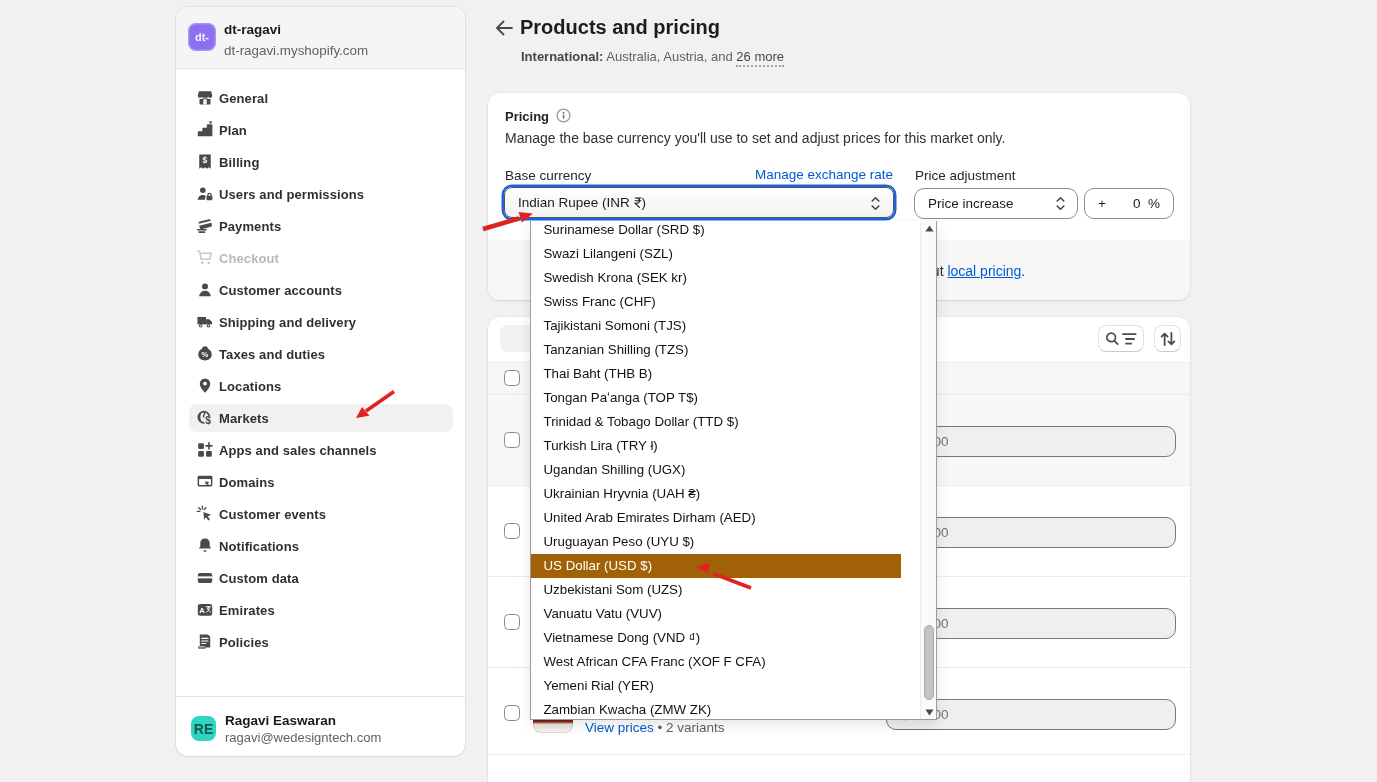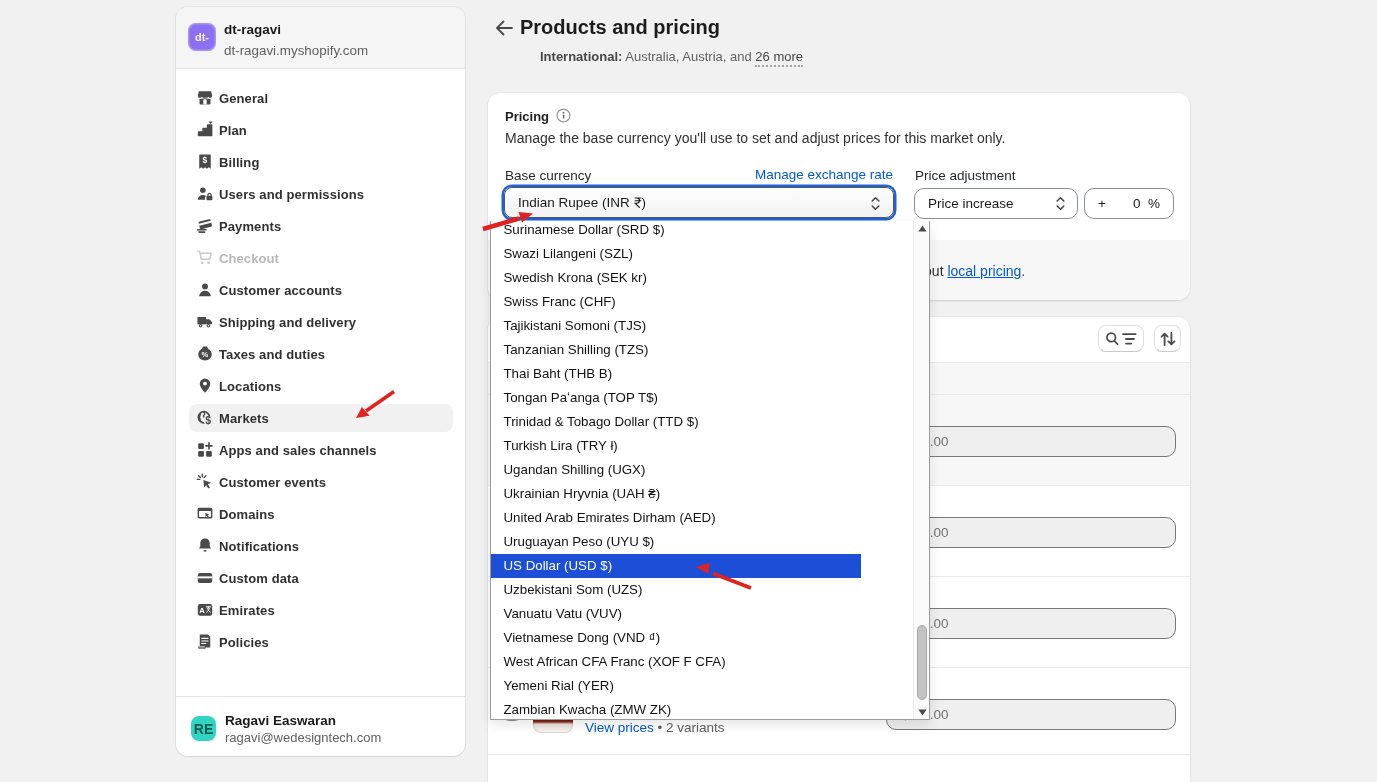--- a/index.html
+++ b/index.html
@@ -16,21 +16,21 @@
 .mi svg{width:18px;height:18px;margin-right:5px;flex:0 0 18px;}
 .mi.active{background:#f1f1f1;border-radius:8px;}
 .mi.dis{color:#b8b8b8;}
 #sidefoot{position:absolute;left:0;right:0;top:689px;height:60px;border-top:1px solid #e3e3e3;}
 #sidefoot .av{position:absolute;left:15px;top:19px;width:25px;height:25px;border-radius:8px;background:#2fd5c2;color:#135a52;font-size:14px;font-weight:bold;display:flex;align-items:center;justify-content:center;}
 #sidefoot .t1{position:absolute;left:49px;top:16px;font-size:13.5px;font-weight:bold;color:#1a1a1a;}
 #sidefoot .t2{position:absolute;left:49px;top:33px;font-size:13px;color:#616161;}
 
 #pagehead .back{position:absolute;left:495px;top:20px;}
 #pagehead .title{position:absolute;left:520px;top:16px;font-size:20px;font-weight:bold;color:#1c1c1c;}
-#sub{position:absolute;left:521px;top:49px;font-size:13px;color:#616161;margin-left:19px;}
+#sub{position:absolute;left:521px;top:49px;font-size:13px;color:#616161;}
 #sub b{color:#474747;}
 #sub .more{color:#474747;border-bottom:2px dotted #a5a5a5;padding-bottom:1px;}
 
 #card1{position:absolute;left:488px;top:93px;width:702px;height:207px;background:#fff;border-radius:12px;box-shadow:0 1px 2px rgba(0,0,0,.12),0 0 0 .5px rgba(0,0,0,.05);}
 #card1 .h{position:absolute;left:17px;top:16px;font-size:13px;font-weight:bold;color:#1f1f1f;}
 #card1 .p{position:absolute;left:17px;top:37px;font-size:14px;color:#303030;}
 .lbl{position:absolute;font-size:13.5px;color:#24282c;}
 #mer{position:absolute;left:0;top:74px;width:405px;text-align:right;font-size:13.5px;color:#005bd3;}
 #sel1{position:absolute;left:16px;top:94px;width:390px;height:31px;border-radius:8px;background:linear-gradient(#fefefe,#f2f2f2);border:1px solid #565656;box-shadow:0 0 0 2.5px #1f62d9;display:flex;align-items:center;padding-left:13px;font-size:13.5px;color:#1a1a1a;}
 .ctl{position:absolute;height:31px;border-radius:10px;background:#fff;border:1.5px solid #898f94;display:flex;align-items:center;font-size:13.5px;color:#1a1a1a;}
@@ -44,23 +44,23 @@
 #thead{position:absolute;left:0;top:45px;width:702px;height:33px;background:#f7f7f7;border-top:1px solid #eaeaea;border-bottom:1px solid #eaeaea;}
 #thead .cap{position:absolute;left:382.5px;top:10px;font-size:13px;color:#474747;}
 .chk{position:absolute;width:16px;height:16px;border:1.7px solid #8a8a8a;border-radius:4.5px;background:#fff;}
 .row{position:absolute;left:0;width:702px;height:91px;border-bottom:1px solid #ebebeb;}
 .row .thumb{position:absolute;left:45px;top:25px;width:40px;height:40px;border-radius:8px;box-shadow:inset 0 0 0 1px rgba(0,0,0,.12);}
 .row .pt{position:absolute;left:97px;top:26px;font-size:13px;color:#1a1a1a;}
 .row .vl{position:absolute;left:97px;top:52px;font-size:13.5px;color:#616161;}
 .row .vl a{color:#005bd3;text-decoration:none;}
 .pin{position:absolute;left:398px;top:31px;width:290px;height:31px;background:#efefef;border:1px solid #787878;border-radius:10px;display:flex;align-items:center;padding-left:9px;font-size:13.5px;color:#737373;}
 
-#dd{position:absolute;left:490px;top:221px;width:440px;height:499px;background:#fff;border:1px solid #9c9c9c;border-top:none;box-shadow:0 5px 12px rgba(0,0,0,.10);overflow:hidden;}
+#dd{position:absolute;left:530px;top:221px;width:407px;height:499px;background:#fff;border:1px solid #9c9c9c;border-top:none;box-shadow:0 5px 12px rgba(0,0,0,.10);overflow:hidden;}
 .opt{position:absolute;left:0;width:370px;height:24px;display:flex;align-items:center;padding-left:12.5px;font-size:13.3px;color:#111;white-space:pre;}
-.opt.sel{background:#1d4ed8;color:#fff;}
+.opt.sel{background:#a16207;color:#fff;}
 #ddsb{position:absolute;right:0;top:0;width:16px;height:499px;background:#fafafa;border-left:1px solid #ececec;}
 #ddsb .thumb{position:absolute;left:2.5px;top:404px;width:10px;height:75px;background:#c3c3c3;border:1px solid #a9a9a9;border-radius:6px;}
 </style>
 </head>
 <body>
 <div id="sidebar">
   <div id="sidehead">
     <div class="av">dt-</div>
     <div class="t1">dt-ragavi</div>
     <div class="t2">dt-ragavi.myshopify.com</div>
@@ -159,32 +159,32 @@
         <svg viewBox="0 0 20 20">
           <rect x="2.4" y="2.4" width="6.4" height="6.4" rx="1.4" fill="#4a4a4a"></rect>
           <rect x="2.4" y="11.2" width="6.4" height="6.4" rx="1.4" fill="#4a4a4a"></rect>
           <rect x="11.2" y="11.2" width="6.4" height="6.4" rx="1.4" fill="#4a4a4a"></rect>
           <path d="M14.4 2v6.8M11 5.4h6.8" stroke="#4a4a4a" stroke-width="1.8" stroke-linecap="round"></path>
         </svg>
         <span>Apps and sales channels</span>
       </div>
       <div class="mi">
         <svg viewBox="0 0 20 20">
-          <path d="M8.2 7.8l8.6 3.1-3.7 1.5 2.4 3.6-1.9 1.1-2.3-3.6-2.3 2.5z" fill="#4a4a4a"></path>
-          <path d="M7 1.4v2.8M3 3l2 2M1.4 7h2.8M11 3L9 5" stroke="#4a4a4a" stroke-width="1.5" stroke-linecap="round"></path>
-        </svg>
-        <span>Customer events</span>
-      </div>
-      <div class="mi">
-        <svg viewBox="0 0 20 20">
           <rect x="1.8" y="3" width="16.4" height="12" rx="1.6" fill="#4a4a4a"></rect>
           <rect x="3.4" y="6.6" width="13.2" height="6.8" rx=".8" fill="#fff"></rect>
           <path d="M10.5 9l4.5 1.6-1.9.8 1.3 1.9-1.2.7-1.2-1.9-1.5 1.3z" fill="#4a4a4a"></path>
         </svg>
         <span>Domains</span>
+      </div>
+      <div class="mi">
+        <svg viewBox="0 0 20 20">
+          <path d="M8.2 7.8l8.6 3.1-3.7 1.5 2.4 3.6-1.9 1.1-2.3-3.6-2.3 2.5z" fill="#4a4a4a"></path>
+          <path d="M7 1.4v2.8M3 3l2 2M1.4 7h2.8M11 3L9 5" stroke="#4a4a4a" stroke-width="1.5" stroke-linecap="round"></path>
+        </svg>
+        <span>Customer events</span>
       </div>
       <div class="mi">
         <svg viewBox="0 0 20 20">
           <path d="M10 1.8c3 0 5.2 2.3 5.2 5.2v3.2l1.6 2.7H3.2l1.6-2.7V7c0-2.9 2.2-5.2 5.2-5.2z" fill="#4a4a4a"></path>
           <path d="M8.2 14.6a1.8 1.8 0 0 0 3.6 0z" fill="#4a4a4a"></path>
         </svg>
         <span>Notifications</span>
       </div>
       <div class="mi">
         <svg viewBox="0 0 20 20">

